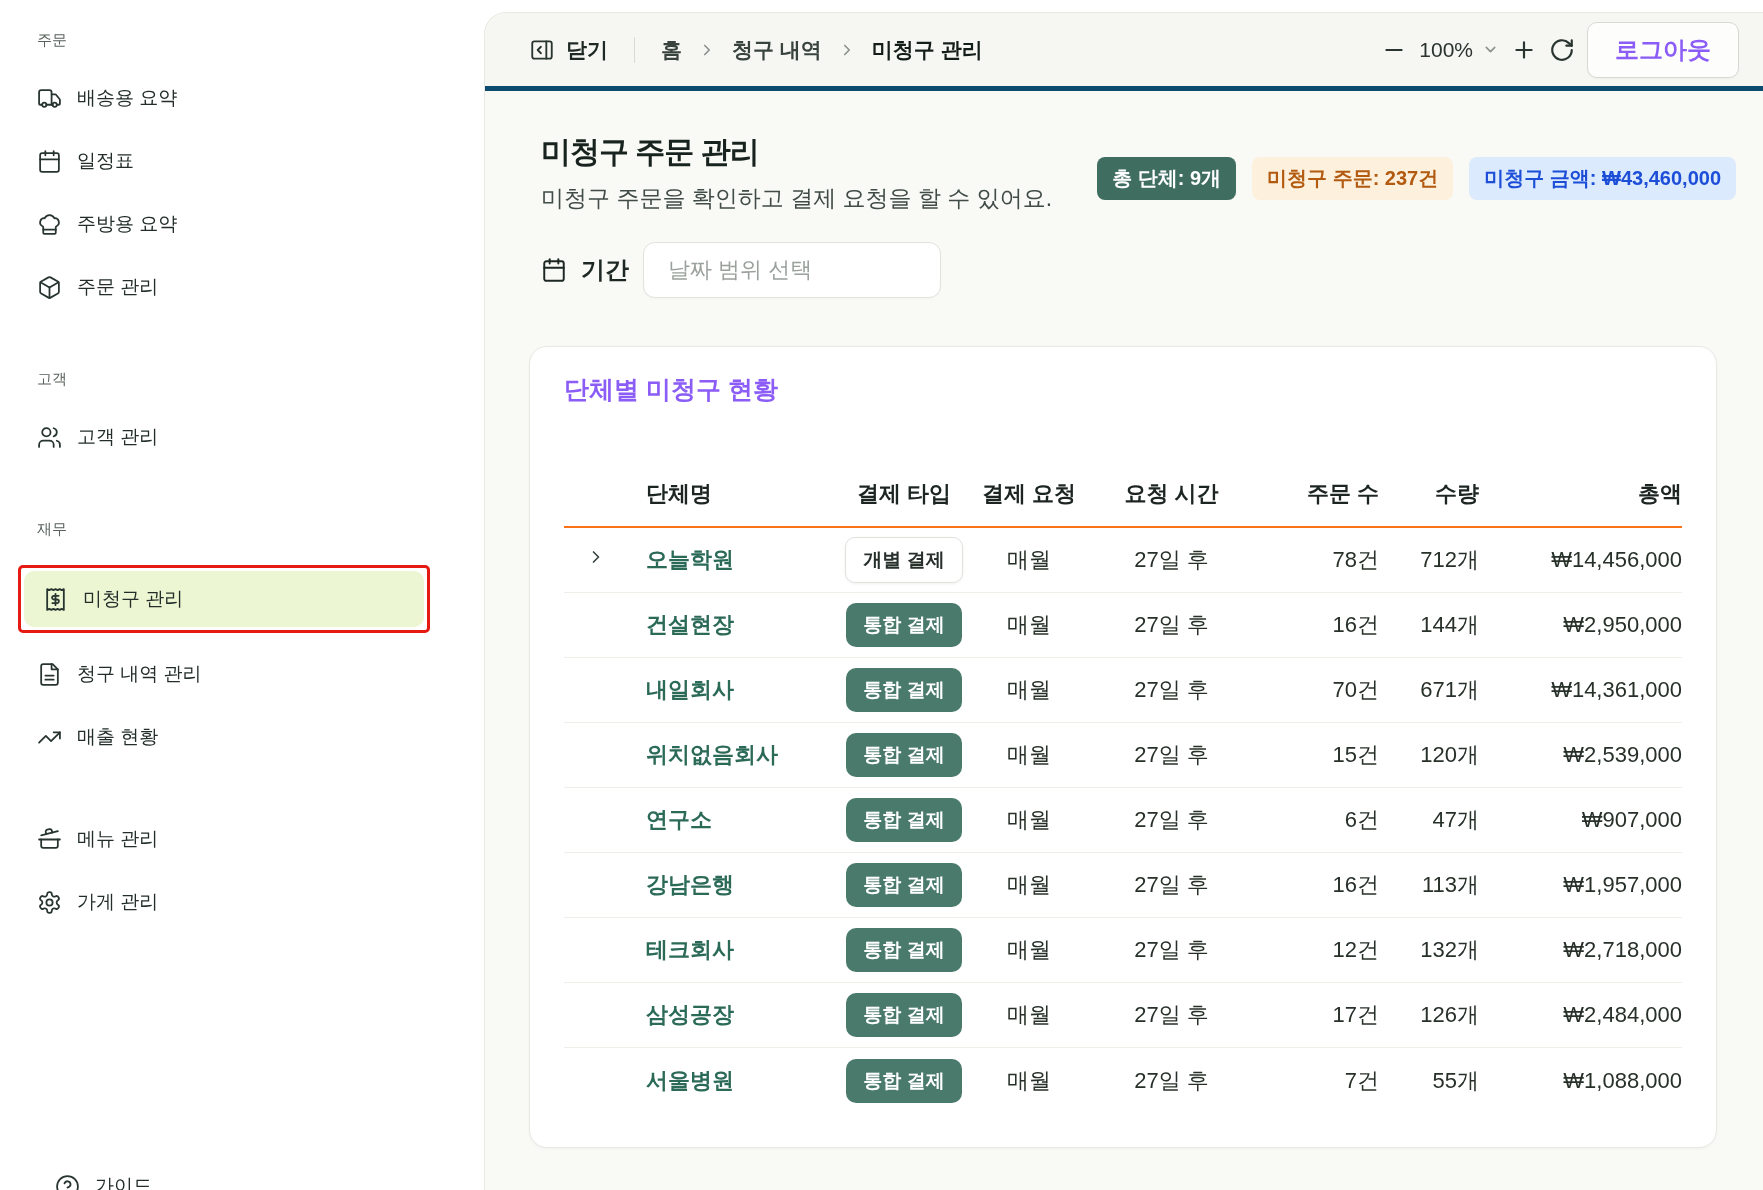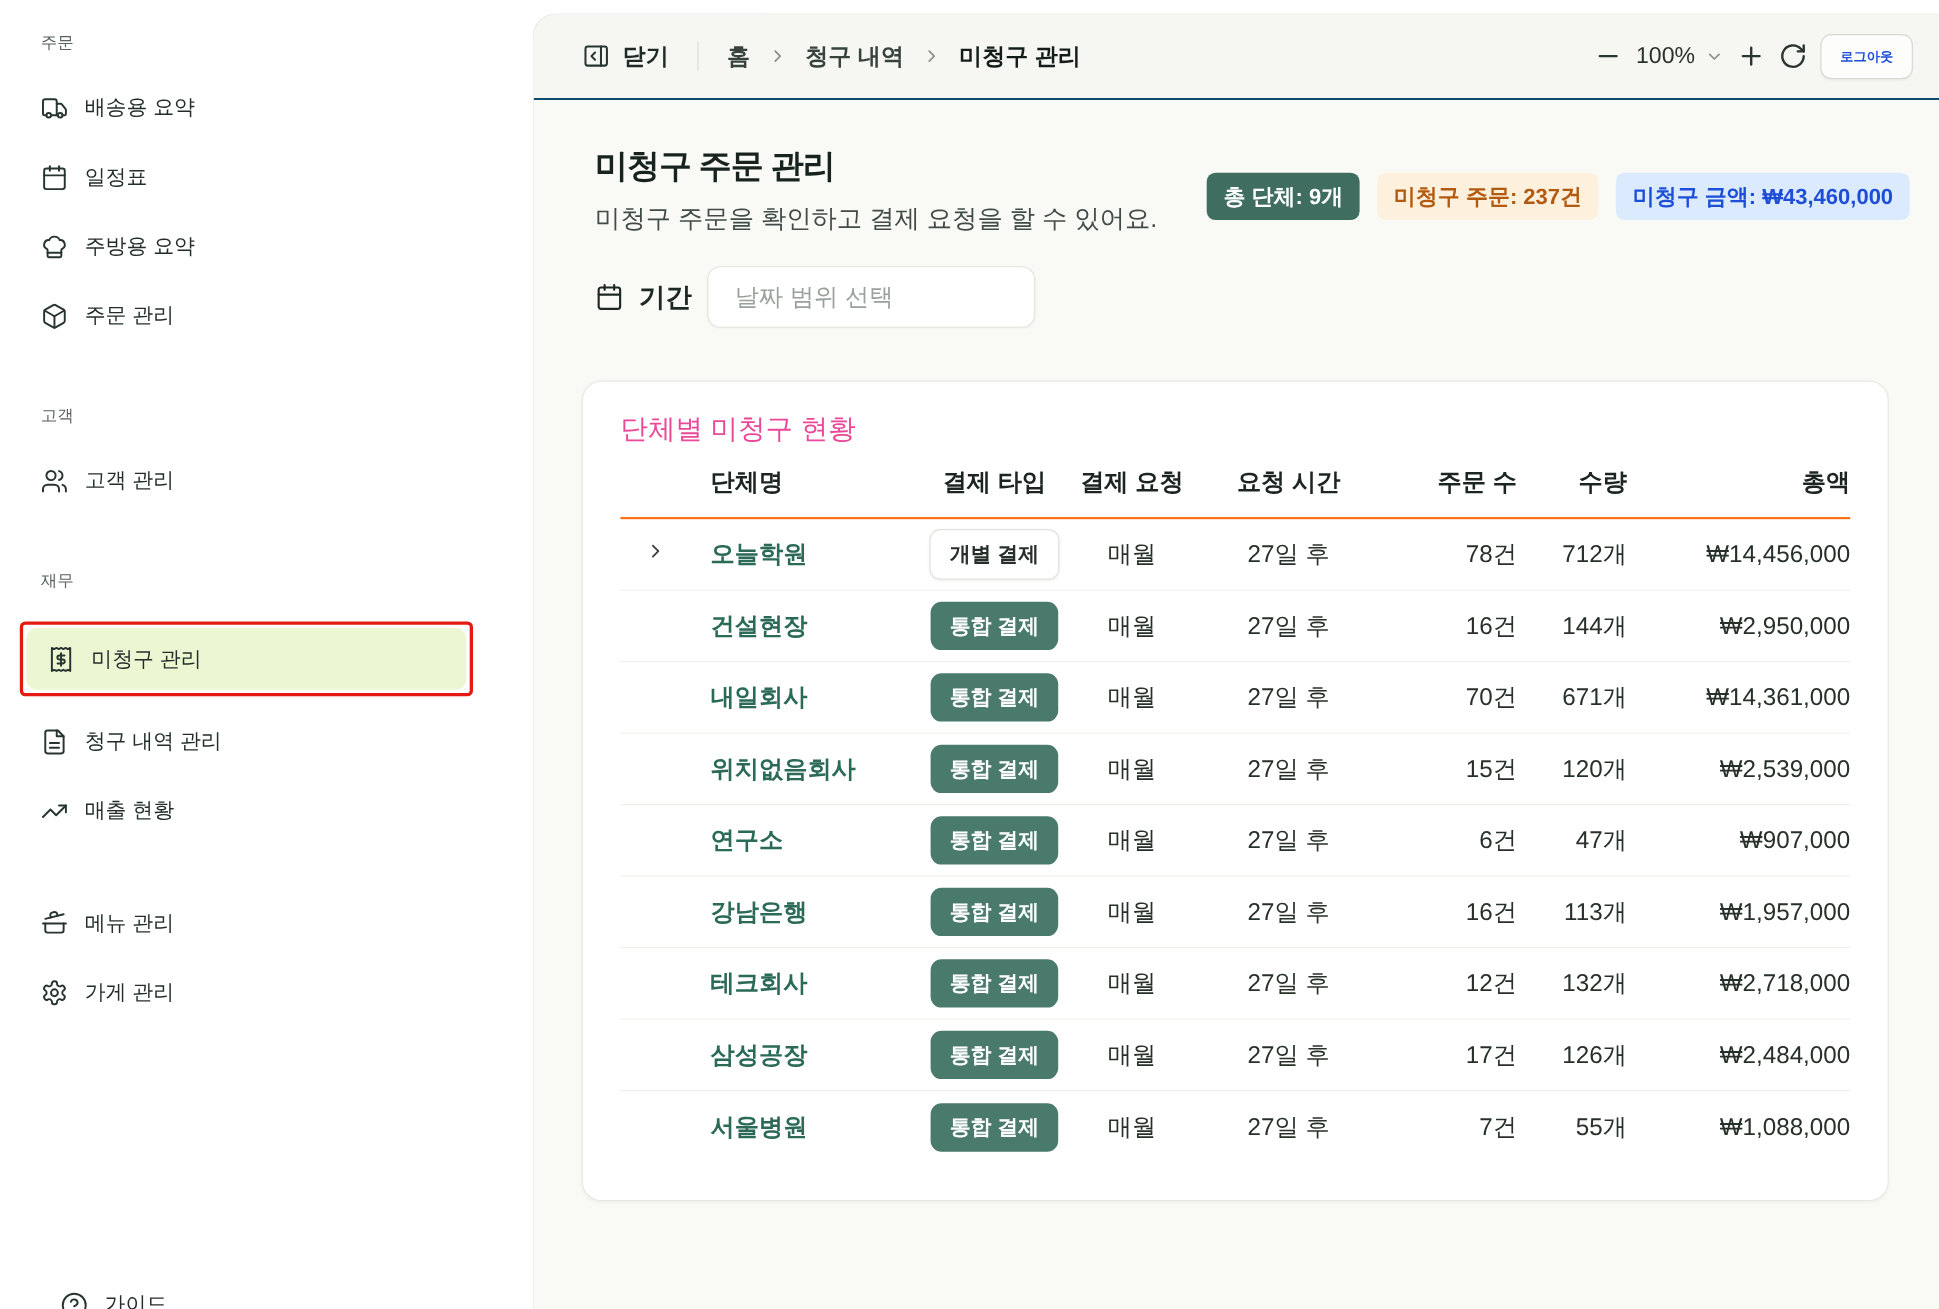--- a/index.html
+++ b/index.html
@@ -21,42 +21,42 @@
   .sb-section:first-child { margin-top:0; }
   .hl-box { margin:0 54px 0 18px; border:3px solid #e51a12; border-radius:5px; padding:3px; }
   .hl-box .sb-item { margin:0; height:56px; background:#edf6d2; }
   .sb-footer { position:absolute; left:18px; bottom:-18px; }
 
   
   .panel { position:absolute; left:484px; top:12px; right:0; bottom:0;
     background:#f9faf5; border-left:1px solid #e9e9e3; border-top:1px solid #e9e9e3;
     border-top-left-radius:22px; overflow:hidden; }
   .topbar { height:78px; display:flex; align-items:center; padding:0 24px 0 44px;
-    background:#f6f7f2; border-bottom:2px solid #0c4a6e; border-top-left-radius:22px; }
+    background:#f6f7f2; border-bottom:5px solid #0c4a6e; border-top-left-radius:22px; }
   .tb-btn { display:flex; align-items:center; gap:11px; background:none; border:none;
     font:inherit; font-size:21px; font-weight:600; color:#1f2925; cursor:pointer; }
   .tb-ico { display:inline-flex; width:26px; height:26px; color:#273430; }
   .tb-ico svg { width:26px; height:26px; }
   .tb-divider { width:1px; height:26px; background:#d9dad3; margin:0 26px; }
   .breadcrumb { display:flex; align-items:center; gap:16px; }
   .bc-item { font-size:21px; font-weight:600; color:#39433e; cursor:pointer; }
   .bc-item.current { color:#141d19; }
   .bc-sep { display:inline-flex; width:18px; height:18px; color:#8b918c; }
   .bc-sep svg { width:18px; height:18px; }
   .tb-right { margin-left:auto; display:flex; align-items:center; gap:12px; }
   .icon-btn { background:none; border:none; cursor:pointer; display:inline-flex;
     width:26px; height:26px; color:#2a3430; }
   .icon-btn svg { width:26px; height:26px; }
   .zoom-display { display:flex; align-items:center; gap:9px; cursor:pointer; }
   .zoom-val { font-size:21px; color:#2b332f; }
   .zoom-chev { display:inline-flex; width:17px; height:17px; color:#8b918c; }
   .zoom-chev svg { width:17px; height:17px; }
-  .logout-btn { font:inherit; font-size:12px; font-weight:600; color:#1d4ed8;
+  .logout-btn { font:inherit; font-size:24px; font-weight:600; color:#8b5cf6;
     background:#fdfdfc; border:1px solid #d8d9d3; border-radius:10px;
-    padding:11px 17px; cursor:pointer; box-shadow:0 1px 2px rgba(0,0,0,.04); }
+    padding:11px 27px; cursor:pointer; box-shadow:0 1px 2px rgba(0,0,0,.04); }
 
   
   .content { position:relative; padding:44px 46px 0 44px; }
   .page-title { margin:0 0 16px 12px; font-size:30px; font-weight:800;
     letter-spacing:-1px; color:#18231f; line-height:1.1; }
   .page-subtitle { margin-left:12px; font-size:23px; color:#414b47; line-height:28px; }
   .badges { position:absolute; top:66px; right:27px; display:flex; gap:16px; }
   .s-badge { font-size:20px; font-weight:700; padding:8px 15px; border-radius:8px;
     white-space:nowrap; }
 
@@ -65,21 +65,21 @@
   .filter-ico svg { width:26px; height:26px; }
   .filter-label { font-size:24px; font-weight:700; color:#1d2723; }
   .date-input { width:298px; height:56px; background:#ffffff; border:1px solid #e2e3dd;
     border-radius:12px; padding:0 24px; font:inherit; font-size:22px; color:#232e2a;
     box-shadow:0 1px 2px rgba(0,0,0,.03); }
   .date-input::placeholder { color:#9aa19c; }
 
   
   .card { margin-top:48px; background:#ffffff; border:1px solid #e8e9e3;
     border-radius:18px; padding:26px 34px 34px; box-shadow:0 1px 3px rgba(0,0,0,.04); }
-  .card-title { font-size:25px; font-weight:400; color:#ec4899; }
+  .card-title { font-size:25px; font-weight:700; color:#8b5cf6; margin-bottom:56px; }
   .trow { display:grid; grid-template-columns:70px 205px 130px 120px 165px 125px 100px 1fr;
     align-items:center; height:65px; }
   .trow.head { height:66px; border-bottom:2px solid #f97316; }
   .trow.body-row { border-bottom:1px solid #efefe9; }
   .trow.body-row:last-child { border-bottom:none; }
   .th { font-size:22px; font-weight:700; color:#1c2522; }
   .td { font-size:22px; color:#273029; }
   .c-left { padding-left:12px; text-align:left; }
   .c-center { text-align:center; }
   .c-right { text-align:right; }

